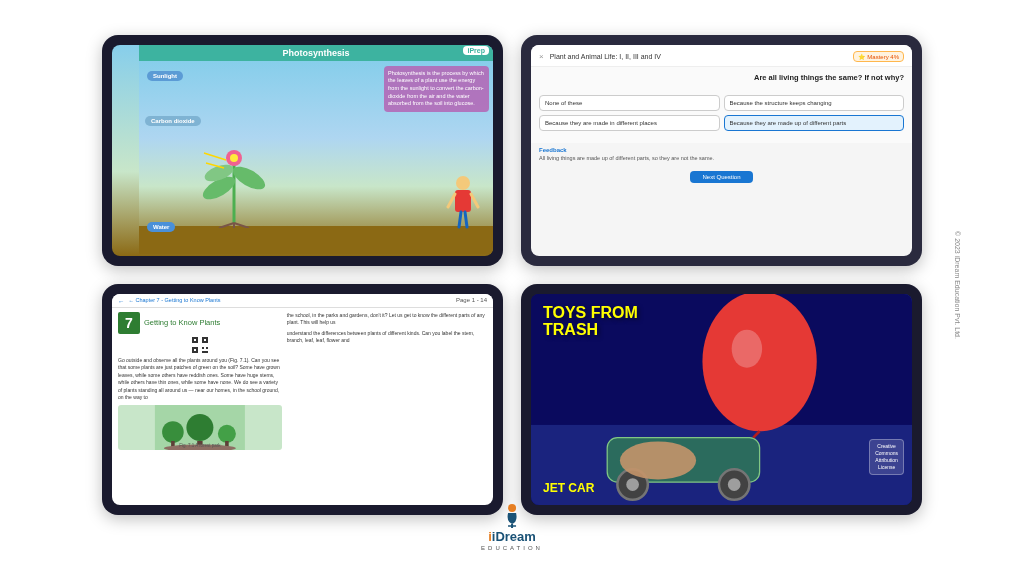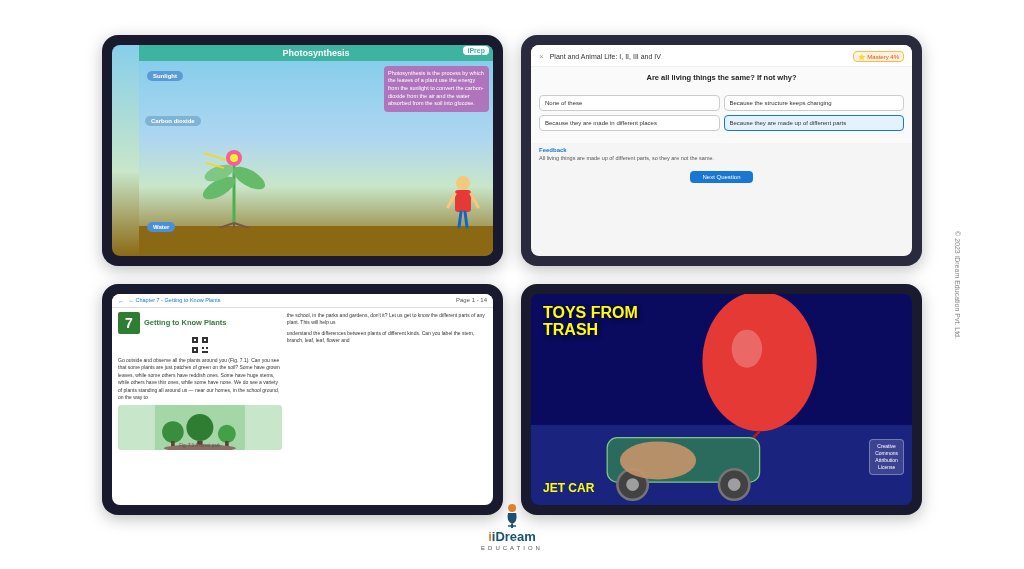--- a/index.html
+++ b/index.html
@@ -148,21 +148,21 @@
     }
     .quiz-question-area {
       padding: 6px 8px;
       background: #fafafa;
     }
     .quiz-question {
       font-size: 7.5px;
       font-weight: bold;
       color: #222;
       margin-bottom: 13px;
-      text-align: center;
+      text-align: right;
     }
     .quiz-options {
       display: grid;
       grid-template-columns: 1fr 1fr;
       gap: 4px;
       margin-bottom: 6px;
     }
     .quiz-option {
       background: white;
       border: 1px solid #ccc;
@@ -245,21 +245,21 @@
       display: flex;
       align-items: center;
       justify-content: center;
       font-size: 14px;
       font-weight: bold;
       border-radius: 2px;
     }
     .chapter-title {
       color: #2e7d32;
       font-size: 7.5px;
-      font-weight: bold;
+      font-weight: normal;
       line-height: 1.2;
     }
     .book-text {
       font-size: 5px;
       color: #333;
       line-height: 1.5;
       margin-bottom: 3px;
     }
     .book-image-placeholder {
       width: 100%;

